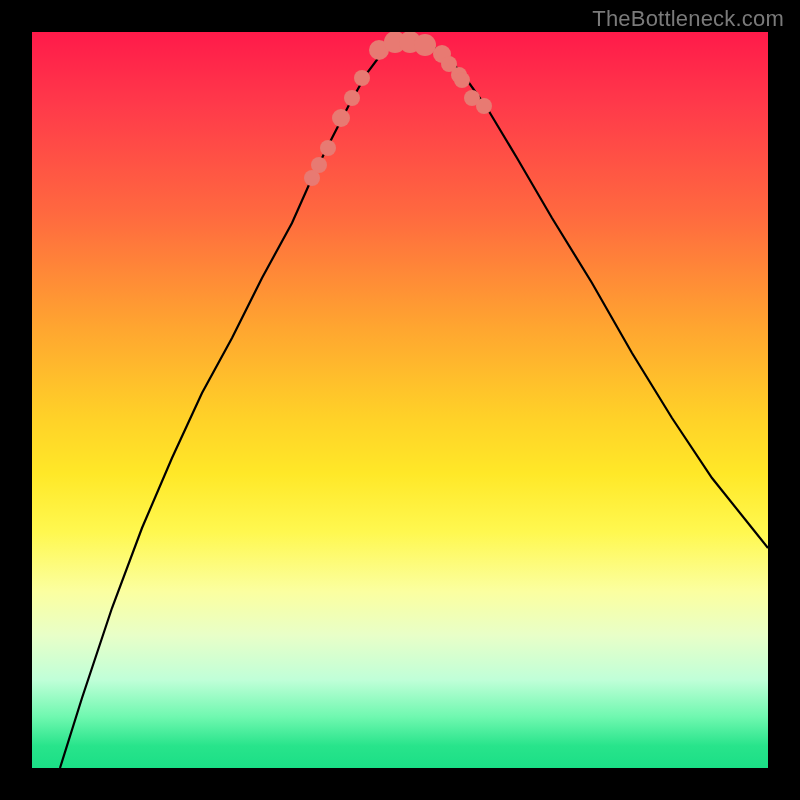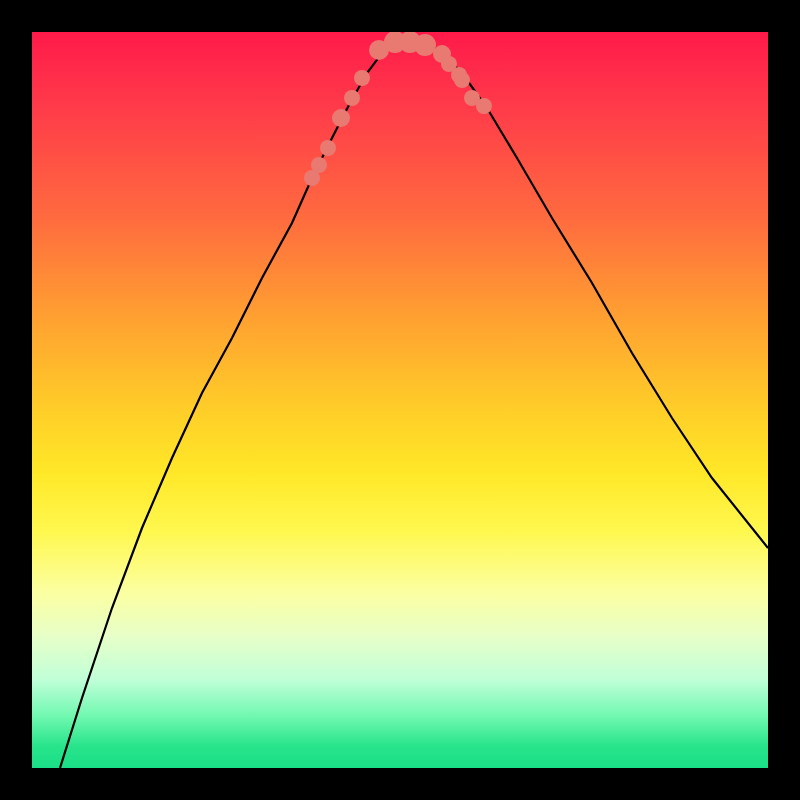--- a/index.html
+++ b/index.html
@@ -56,20 +56,21 @@
     left: 0;
     top: 0;
     width: 736px;
     height: 736px;
   }
 </style>
 </head>
 <body>
 
 <div class="frame">
+  <div class="watermark">TheBottleneck.com</div>
 
   <div class="plot">
     <svg class="overlay" viewBox="0 0 736 736" preserveAspectRatio="none">
       <path id="curve-path" fill="none" stroke="#000000" stroke-width="2.2" d="M28 736 L50 666 L80 576 L110 496 L140 426 L170 361 L200 306 L230 246 L260 191 L280 146 L300 106 L318 71 L335 41 L350 21 L365 11 L380 8 L395 11 L410 21 L430 41 L455 76 L485 126 L520 186 L560 251 L600 321 L640 386 L680 446 L720 496 L736 516"></path>
       <g id="markers-group">
           <circle cx="280" cy="146" r="8" fill="#e87a72" stroke="#c9584f" stroke-width="0"></circle>
           <circle cx="287" cy="133" r="8" fill="#e87a72" stroke="#c9584f" stroke-width="0"></circle>
           <circle cx="296" cy="116" r="8" fill="#e87a72" stroke="#c9584f" stroke-width="0"></circle>
           <circle cx="309" cy="86" r="9" fill="#e87a72" stroke="#c9584f" stroke-width="0"></circle>
           <circle cx="320" cy="66" r="8" fill="#e87a72" stroke="#c9584f" stroke-width="0"></circle>

